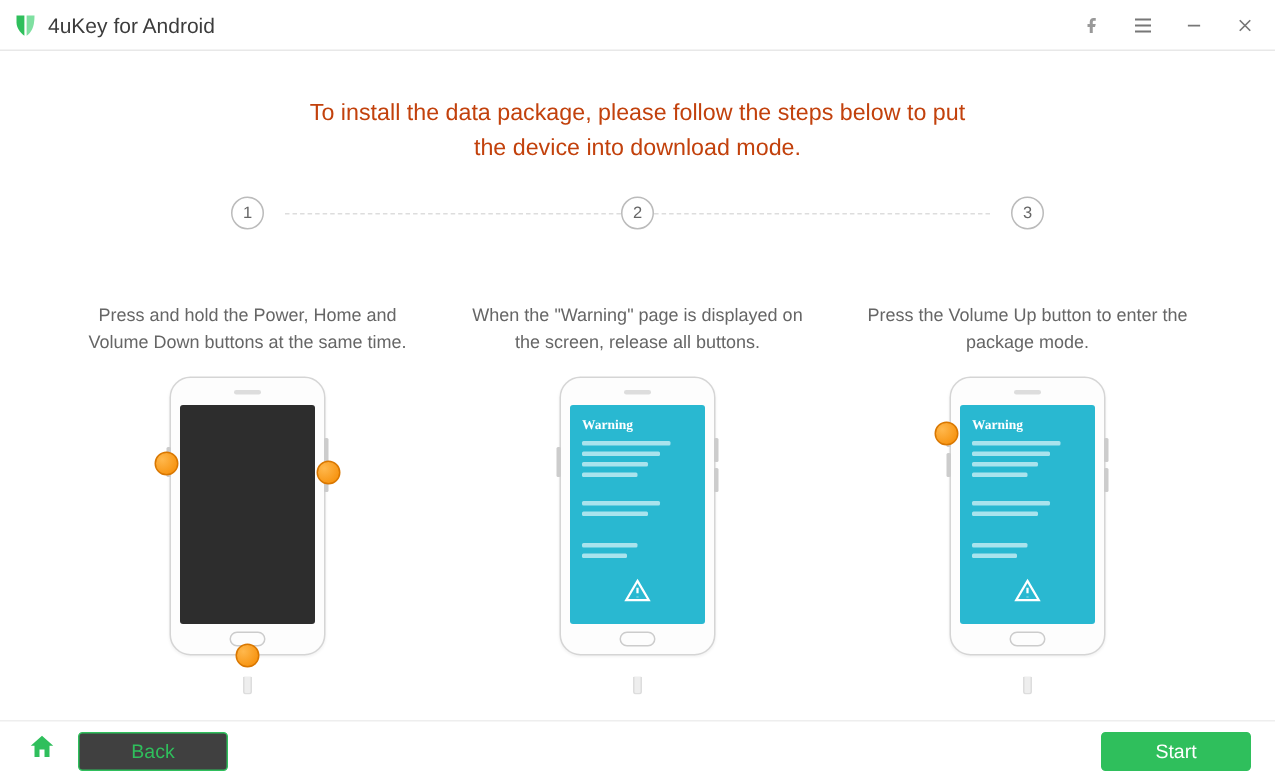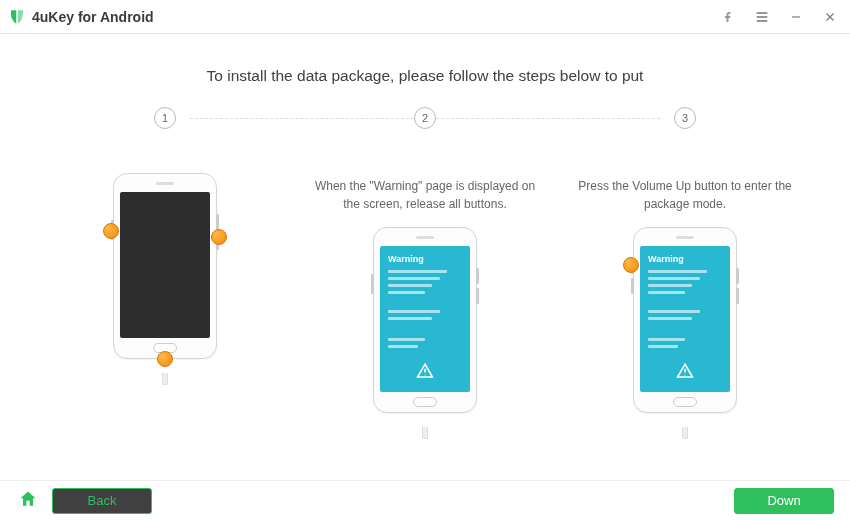--- a/index.html
+++ b/index.html
@@ -5,53 +5,53 @@
   * { box-sizing: border-box; margin: 0; padding: 0; }
   html, body { width: 850px; height: 520px; font-family: "Segoe UI", Arial, sans-serif; background: #fff; color: #444; }
   .titlebar {
     height: 34px; display: flex; align-items: center; padding: 0 10px 0 8px;
     border-bottom: 1px solid #e8e8e8;
   }
   .logo {
     display: flex; align-items: center; gap: 6px;
   }
   .logo-mark { width: 18px; height: 18px; display: inline-flex; }
-  .app-title { font-size: 14px; color: #3c3c3c; font-weight: 700; }
+  .app-title { font-size: 14px; color: #3c3c3c; font-weight: 400; }
   .titlebar-spacer { flex: 1; }
   .titlebar-controls { display: flex; align-items: center; gap: 14px; }
   .titlebar-controls .ctrl {
     width: 20px; height: 20px; display: inline-flex; align-items: center; justify-content: center;
     color: #777; cursor: pointer; font-size: 16px;
   }
   .content {
     padding: 30px 40px 0 40px;
     height: 446px;
   }
-  .headline { text-align: center; font-size: 15.5px; color: #404040; line-height: 1.5; }
+  .headline { text-align: center; font-size: 15.5px; color: #c2410c; line-height: 1.5; }
   .subhead { text-align: center; font-size: 12px; color: #888; margin-top: 10px; }
   .steps {
     display: flex; justify-content: space-between; margin-top: 34px;
   }
   .step { width: 250px; display: flex; flex-direction: column; align-items: center; }
   .step-num {
     width: 22px; height: 22px; border: 1px solid #bbb; border-radius: 50%;
     display: flex; align-items: center; justify-content: center;
     font-size: 11px; color: #666; background: #fff;
   }
   .connector-row { position: relative; display: flex; justify-content: space-between; align-items: center; margin-top: 20px; }
   .connector-row::before {
     content: ""; position: absolute; left: 150px; right: 150px; top: 11px;
     border-top: 1px dashed #ddd; z-index: 0;
   }
   .connector-row .step-num { position: relative; z-index: 1; }
   .step-desc {
     margin-top: 14px; font-size: 12px; color: #666; text-align: center; line-height: 1.5;
     min-height: 40px; padding: 0 6px;
   }
-  .phone-wrap { margin-top: 10px; position: relative; width: 120px; height: 200px; }
+  .phone-wrap { margin-top: 10px; position: relative; width: 120px; height: 200px; font-family: Liberation Serif, serif; }
   .phone {
     width: 104px; height: 186px; border: 1px solid #d5d5d5; border-radius: 14px;
     background: #fdfdfd; margin: 0 auto; position: relative;
     box-shadow: 0 1px 2px rgba(0,0,0,0.05);
   }
   .phone .earpiece {
     position: absolute; top: 8px; left: 50%; transform: translateX(-50%);
     width: 18px; height: 3px; background: #ddd; border-radius: 2px;
   }
   .phone .home {
@@ -135,37 +135,39 @@
       <svg viewBox="0 0 24 24" width="14" height="14">
           <path stroke="#777" stroke-width="2" d="M6 6l12 12M18 6L6 18"></path>
         </svg>
     </span>
   </div>
 </div>
 
 <div class="content">
   <div class="headline">
     <div>To install the data package, please follow the steps below to put</div>
+    <div>the device into download mode.</div>
   </div>
 
   <div class="connector-row">
     <div style="width:250px; display:flex; justify-content:center;">
       <div class="step-num">1</div>
     </div>
     <div style="width:250px; display:flex; justify-content:center;">
       <div class="step-num">2</div>
     </div>
     <div style="width:250px; display:flex; justify-content:center;">
       <div class="step-num">3</div>
     </div>
   </div>
 
   <div class="steps">
 
     <div class="step">
+      <div class="step-desc">Press and hold the Power, Home and Volume Down buttons at the same time.</div>
       <div class="phone-wrap">
         <div class="phone">
           <div class="earpiece"></div>
           <div class="screen"></div>
           <div class="home"></div>
           <div class="side-btn" style="left:-3px; top:46px; height:20px;"></div>
           <div class="side-btn" style="right:-3px; top:40px; height:16px;"></div>
           <div class="side-btn" style="right:-3px; top:60px; height:16px;"></div>
         </div>
         <div class="cable"></div>
@@ -251,14 +253,14 @@
 <div class="footer">
   <div class="home-btn">
     <span>
       <svg viewBox="0 0 24 24" width="20" height="20">
           <path fill="#2fbf5c" d="M12 3l9 8h-3v9h-4v-6h-4v6H6v-9H3z"></path>
         </svg>
     </span>
   </div>
   <div class="btn btn-outline">Back</div>
   <div class="footer-spacer"></div>
-  <div class="btn btn-primary">Down</div>
+  <div class="btn btn-primary">Start</div>
 </div>
 
 </body></html>

